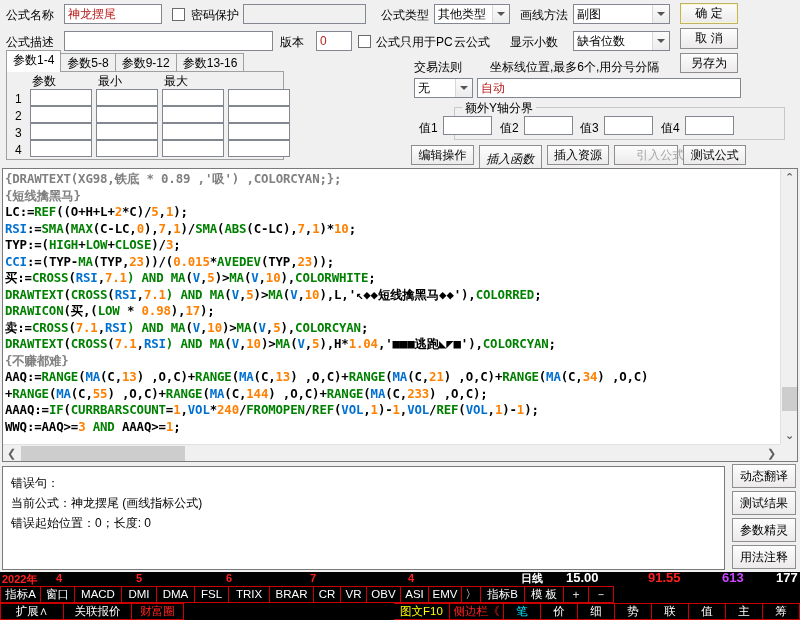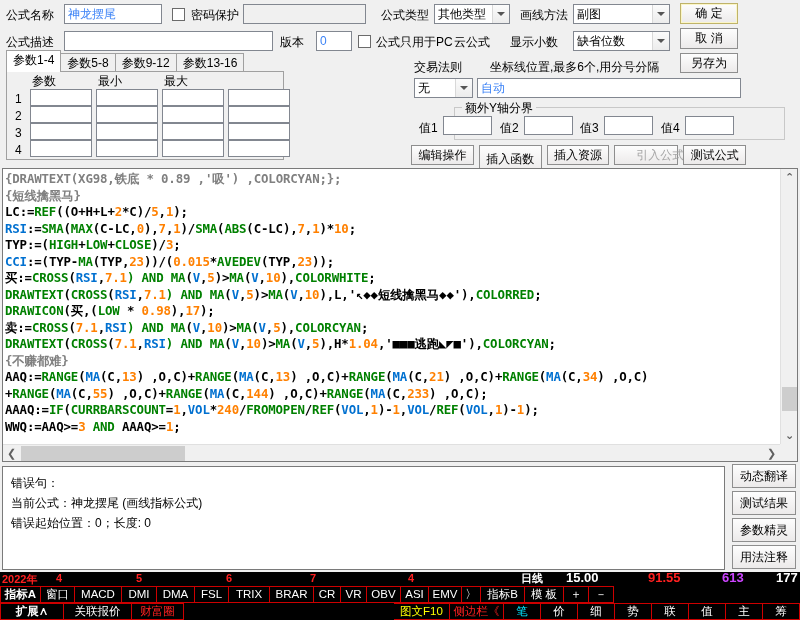--- a/index.html
+++ b/index.html
@@ -11,21 +11,21 @@
     background: #f0f0f0;
     overflow: hidden;
     position: relative;
   }
 
   
   .lbl { color:#000; white-space:nowrap; font-size:12px; line-height:14px; }
   .inp {
     background:#fff; border:1px solid #828790; height:20px;
     font-family:"Liberation Sans", sans-serif; font-size:12px;
-    padding:1px 3px; color:#3b82f6; outline:none;
+    padding:1px 3px; color:#b91c1c; outline:none;
   }
   .inp.ro { background:#f0f0f0; }
   .btn {
     background:linear-gradient(#fdfdfd,#eceaea); border:1px solid #8e8e8e;
     font-family:"Liberation Sans", sans-serif; font-size:12px; color:#000;
     text-align:center; cursor:default; white-space:nowrap;
     display:flex; align-items:center; justify-content:center;
   }
   .btn.disabled { color:#a6a6a6; }
   .btn.default { border:1px solid #bfb36a; box-shadow: inset 0 0 0 1px #fbf6c8; }
@@ -122,21 +122,21 @@
     display:flex; align-items:stretch;
   }
   #bbrow1 { top:14px; }
   #bbrow2 { top:31px; }
   .bcell {
     border:1px solid #cc0000; border-left:none; margin:0;
     display:flex; align-items:center; justify-content:center;
     padding:0 4px; font-size:11.5px; color:#ffffff; white-space:nowrap;
     line-height:15px; font-family:"Liberation Sans",sans-serif;
   }
-  .bcell:first-child { border-left:1px solid #cc0000;font-weight:bold; }
+  .bcell:first-child { border-left:1px solid #cc0000; }
   .bcell.red   { color:#ff2020; }
   .bcell.yellow{ color:#ffff00; }
   .bcell.cyan  { color:#00e5ff; }
   .bcell.nb    { border-color:#000;margin-top:31px; }
   .tick { position:absolute; font-size:11px; font-weight:bold; }
 </style>
 </head>
 <body>
 
 <div class="abs" style="left:6px;top:8px;"><span class="lbl">公式名称</span></div>
@@ -259,21 +259,21 @@
 <input class="inp abs" style="left: 443px; top: 116px; width: 49px; height: 19px;" value="">
 <div class="abs" style="left:500px;top:121px;"><span class="lbl">值2</span></div>
 <input class="inp abs" style="left: 524px; top: 116px; width: 49px; height: 19px;" value="">
 <div class="abs" style="left:580px;top:121px;"><span class="lbl">值3</span></div>
 <input class="inp abs" style="left: 604px; top: 116px; width: 49px; height: 19px;" value="">
 <div class="abs" style="left:661px;top:121px;"><span class="lbl">值4</span></div>
 <input class="inp abs" style="left: 685px; top: 116px; width: 49px; height: 19px;" value="">
 
 <div class="abs" id="action-buttons" style="left:411px;top:145px;width:335px;height:20px;display:flex;gap:5px;">
     <div class="btn" style="width: 64px; height: 20px;">编辑操作</div>
-    <div class="btn" style="width: 64px; height: 28px;">插入函数</div>
+    <div class="btn" style="width: 64px; height: 28px; font-style: italic;">插入函数</div>
     <div class="btn" style="width: 64px; height: 20px;">插入资源</div>
     <div class="btn disabled" style="width: 64px; height: 20px; padding-left: 28px;">引入公式</div>
     <div class="btn" style="width: 64px; height: 20px;">测试公式</div>
   </div>
 
 <div id="code-editor">
   <div id="code-surface">
 
     <div id="code-lines">
         <div class="cl cmt">{DRAWTEXT(XG98,铁底 * 0.89 ,'吸') ,COLORCYAN;};</div>

